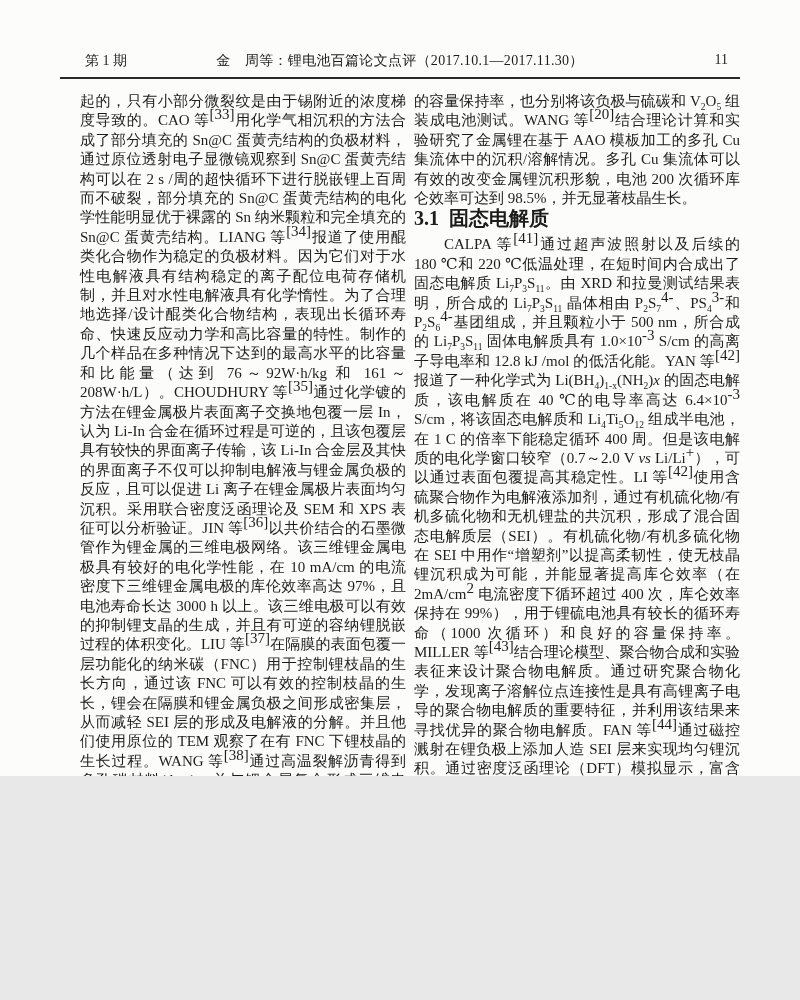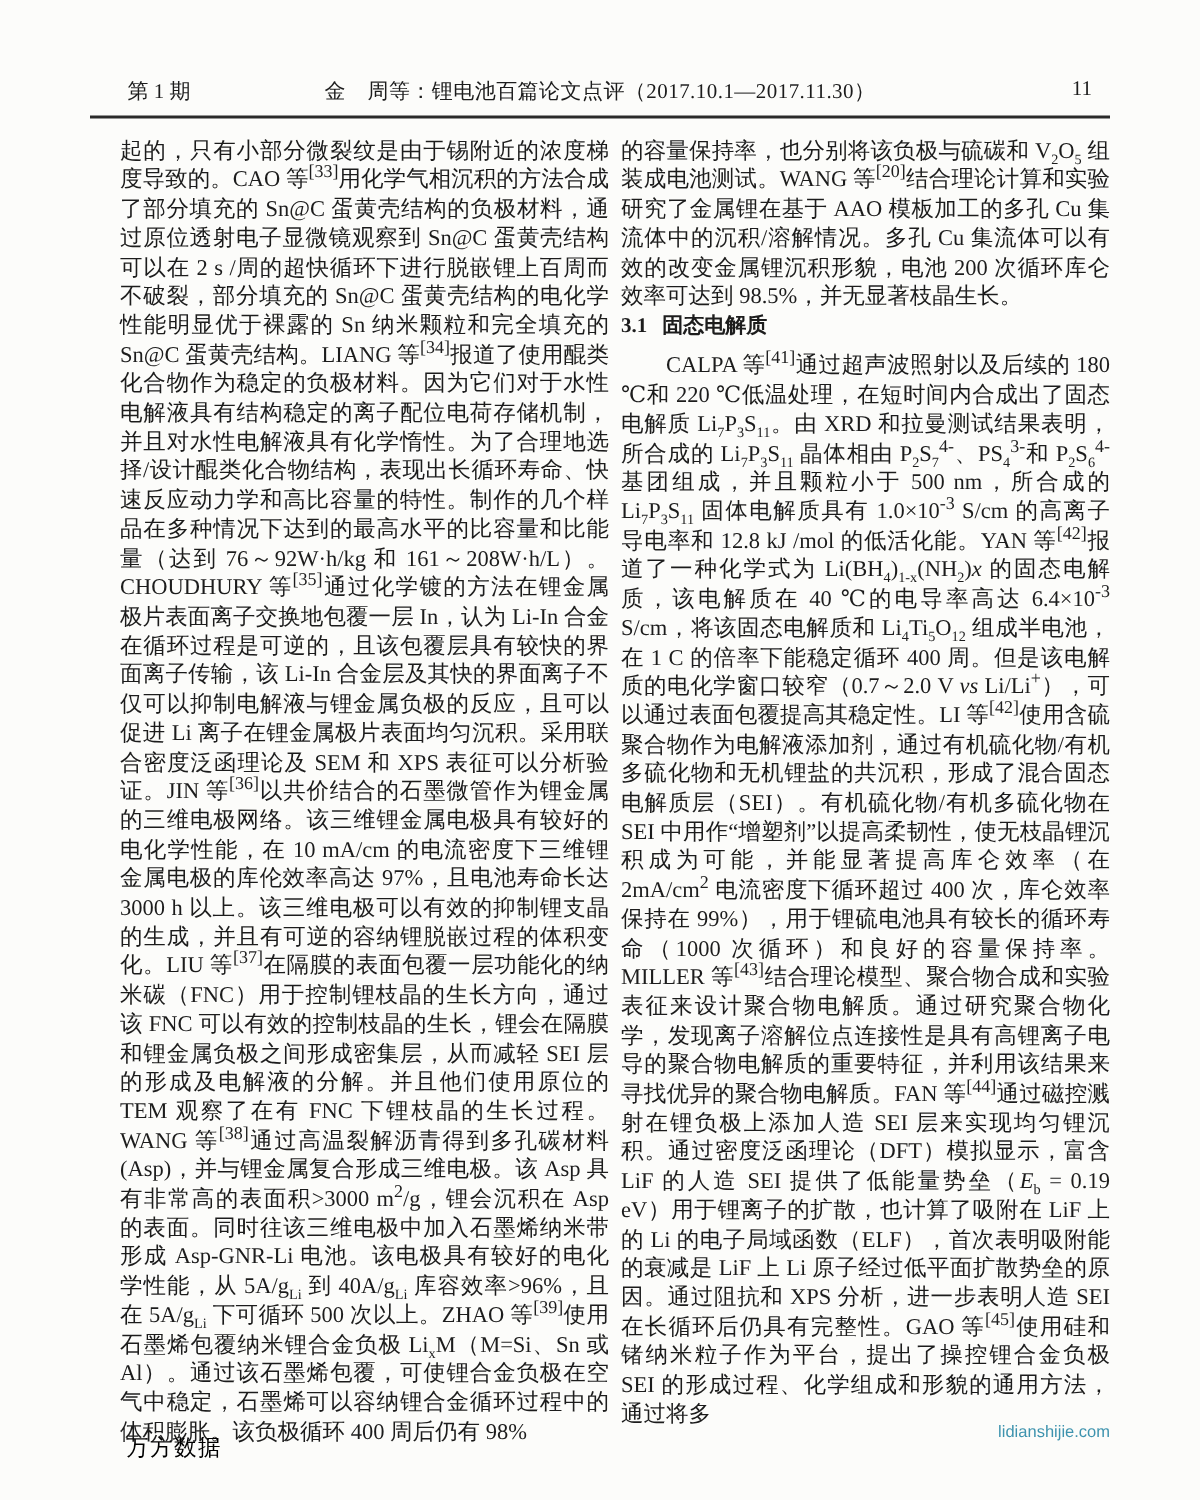--- a/index.html
+++ b/index.html
@@ -1,36 +1,36 @@
 <!DOCTYPE html>
 <html><head>
 <meta charset="utf-8">
 <style>
   html,body{margin:0;padding:0;background:#e8e8e8;}
   .page{
-    position:relative;width:800px;height:1000px;margin:0 auto;
+    position:relative;width:800px;height:776px;margin:0 auto;
     background:#fcfcfa;overflow:hidden;
     font-family:"Liberation Serif","DejaVu Serif",serif;color:#1c1c1c;
   }
   
   .header{position:absolute;top:52px;left:60px;right:60px;height:20px;font-size:14px;}
   .h-issue{position:absolute;left:25px;top:0;}
   .h-title{position:absolute;left:0;right:0;top:0;text-align:center;letter-spacing:.3px;}
   .h-page{position:absolute;right:12px;top:0;}
   .header-rule{position:absolute;top:77px;left:60px;right:60px;height:2px;background:#2a2a2a;}
   
   .columns{position:absolute;top:92px;left:80px;width:660px;display:flex;gap:8px;}
   .col{width:326px;font-size:15px;line-height:19.4px;text-align:justify;text-justify:inter-character;}
   .body-text{margin:0;}
   .indent{text-indent:2em;}
-  sup{font-size:12px;line-height:0;vertical-align:super;}
+  sup{font-size:15px;line-height:0;vertical-align:super;}
   sub{font-size:9.5px;line-height:0;vertical-align:sub;}
   .section-heading{margin:13px 0 9px 0;font-size:19px;font-weight:700;line-height:24px;text-align:left;}
   .sec-num{margin-right:18px;}
-  .subsection-heading{margin:0 0 7px 0;font-size:14px;font-weight:700;line-height:20px;text-align:left;}
+  .subsection-heading{margin:0 0 7px 0;font-size:20px;font-weight:700;line-height:20px;text-align:left;}
   .subsec-num{margin-right:10px;}
   
   .footer-left{position:absolute;left:84px;top:956px;font-size:15px;color:#000000;letter-spacing:1px;}
   .footer-right{position:absolute;right:60px;top:949px;font-size:11px;
     font-family:"Liberation Sans","DejaVu Sans",sans-serif;}
 </style>
 </head>
 <body>
 
 <div class="page">

